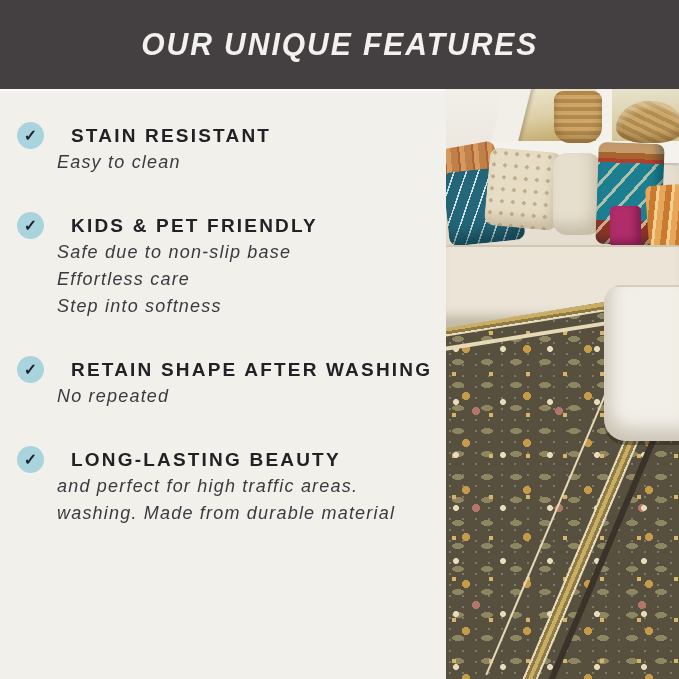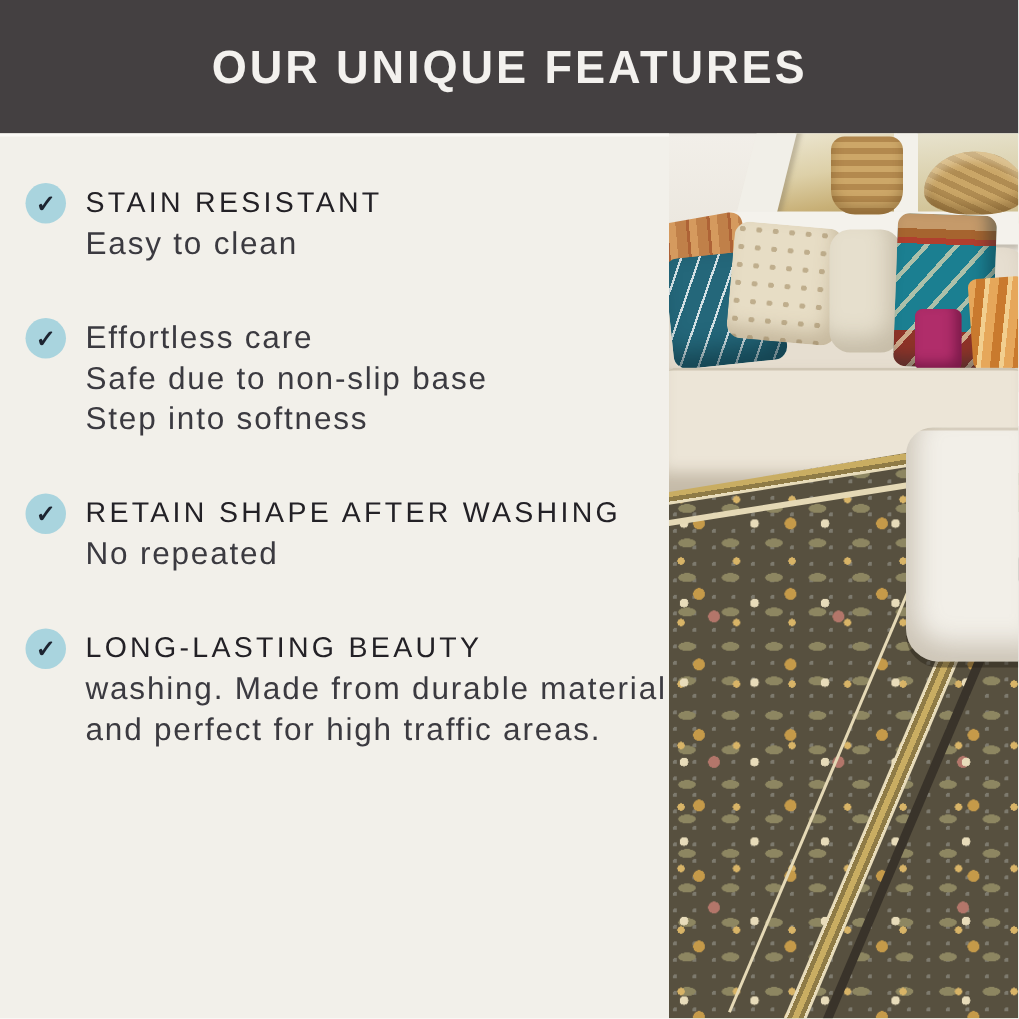--- a/index.html
+++ b/index.html
@@ -7,34 +7,34 @@
     --heading-text:#232126; --body-text:#3b3a40;
     --check-circle:#a9d4de; --check-mark:#1d2430;
   }
   *{margin:0;padding:0;box-sizing:border-box;}
   html,body{width:679px;height:679px;overflow:hidden;background:#fff;}
   body{font-family:"Liberation Sans",sans-serif;}
   .canvas{position:relative;width:679px;height:679px;overflow:hidden;background:var(--panel-bg);}
 
   
   .header{position:absolute;left:0;top:0;width:679px;height:89px;background:var(--header-bg);
-    display:flex;align-items:center;justify-content:center;}
+    display:flex;align-items:center;justify-content:center;font-style:italic;}
   .header-title{color:var(--header-text);font-weight:bold;font-size:31px;letter-spacing:2px;
     transform:scaleX(.97);white-space:nowrap;}
 
   
   .panel{position:absolute;left:0;top:89px;width:446px;height:590px;background:var(--panel-bg);
     border-top:2px solid #fbfaf6;padding:31px 18px 0 17px;}
   .feature{position:relative;padding-left:40px;margin-bottom:36px;}
   .check-badge{position:absolute;left:0;top:0;width:27px;height:27px;border-radius:50%;
     background:var(--check-circle);display:flex;align-items:center;justify-content:center;
     color:var(--check-mark);font-size:16px;font-weight:bold;}
-  .feature-title{font-size:19px;font-weight:normal;letter-spacing:2.2px;color:var(--heading-text);
-    line-height:27px;white-space:nowrap;}
-  .feature-line{font-size:21px;letter-spacing:1.2px;color:var(--body-text);
+  .feature-title{font-size:19px;font-weight:bold;letter-spacing:2.2px;color:var(--heading-text);
+    line-height:27px;white-space:nowrap;margin-left:14px;}
+  .feature-line{font-size:18px;font-style:italic;letter-spacing:1.2px;color:var(--body-text);
     line-height:27px;white-space:nowrap;}
 
   
   .photo{position:absolute;left:446px;top:89px;width:233px;height:590px;overflow:hidden;
     background:linear-gradient(180deg,#f2efe9 0px,#ece8e0 60px,#e2dcd1 110px,#d8d1c2 150px);}
   .photo *{position:absolute;}
 
   .window-view{left:72px;top:-4px;width:80px;height:64px;
     background:linear-gradient(170deg,#eee9d6 0%,#ddd0a8 45%,#c8b077 75%,#b1975f 100%);}
   .window-pane{left:52px;top:-16px;width:26px;height:86px;background:#f1efe8;
@@ -115,40 +115,41 @@
           <span>✓</span>
         </span>
       <div class="feature-title">STAIN RESISTANT</div>
       <div class="feature-line">Easy to clean</div>
     </div>
 
     <div class="feature">
       <span class="check-badge">
           <span>✓</span>
         </span>
+      <div class="feature-title">KIDS &amp; PET FRIENDLY</div>
+      <div class="feature-line">Safe due to non-slip base</div>
       <div class="feature-line">Effortless care</div>
-      <div class="feature-line">Safe due to non-slip base</div>
       <div class="feature-line">Step into softness</div>
     </div>
 
     <div class="feature">
       <span class="check-badge">
           <span>✓</span>
         </span>
       <div class="feature-title">RETAIN SHAPE AFTER WASHING</div>
       <div class="feature-line">No repeated</div>
     </div>
 
     <div class="feature">
       <span class="check-badge">
           <span>✓</span>
         </span>
       <div class="feature-title">LONG-LASTING BEAUTY</div>
+      <div class="feature-line">and perfect for high traffic areas.</div>
       <div class="feature-line">washing. Made from durable material</div>
-      <div class="feature-line">and perfect for high traffic areas.</div>
     </div>
 
   </div>
 
   <div class="photo">
     <div class="window-view"></div>
     <div class="window-pane"></div>
     <div class="window-mullion"></div>
     <div class="window-view-right"></div>
     <div class="sill"></div>

